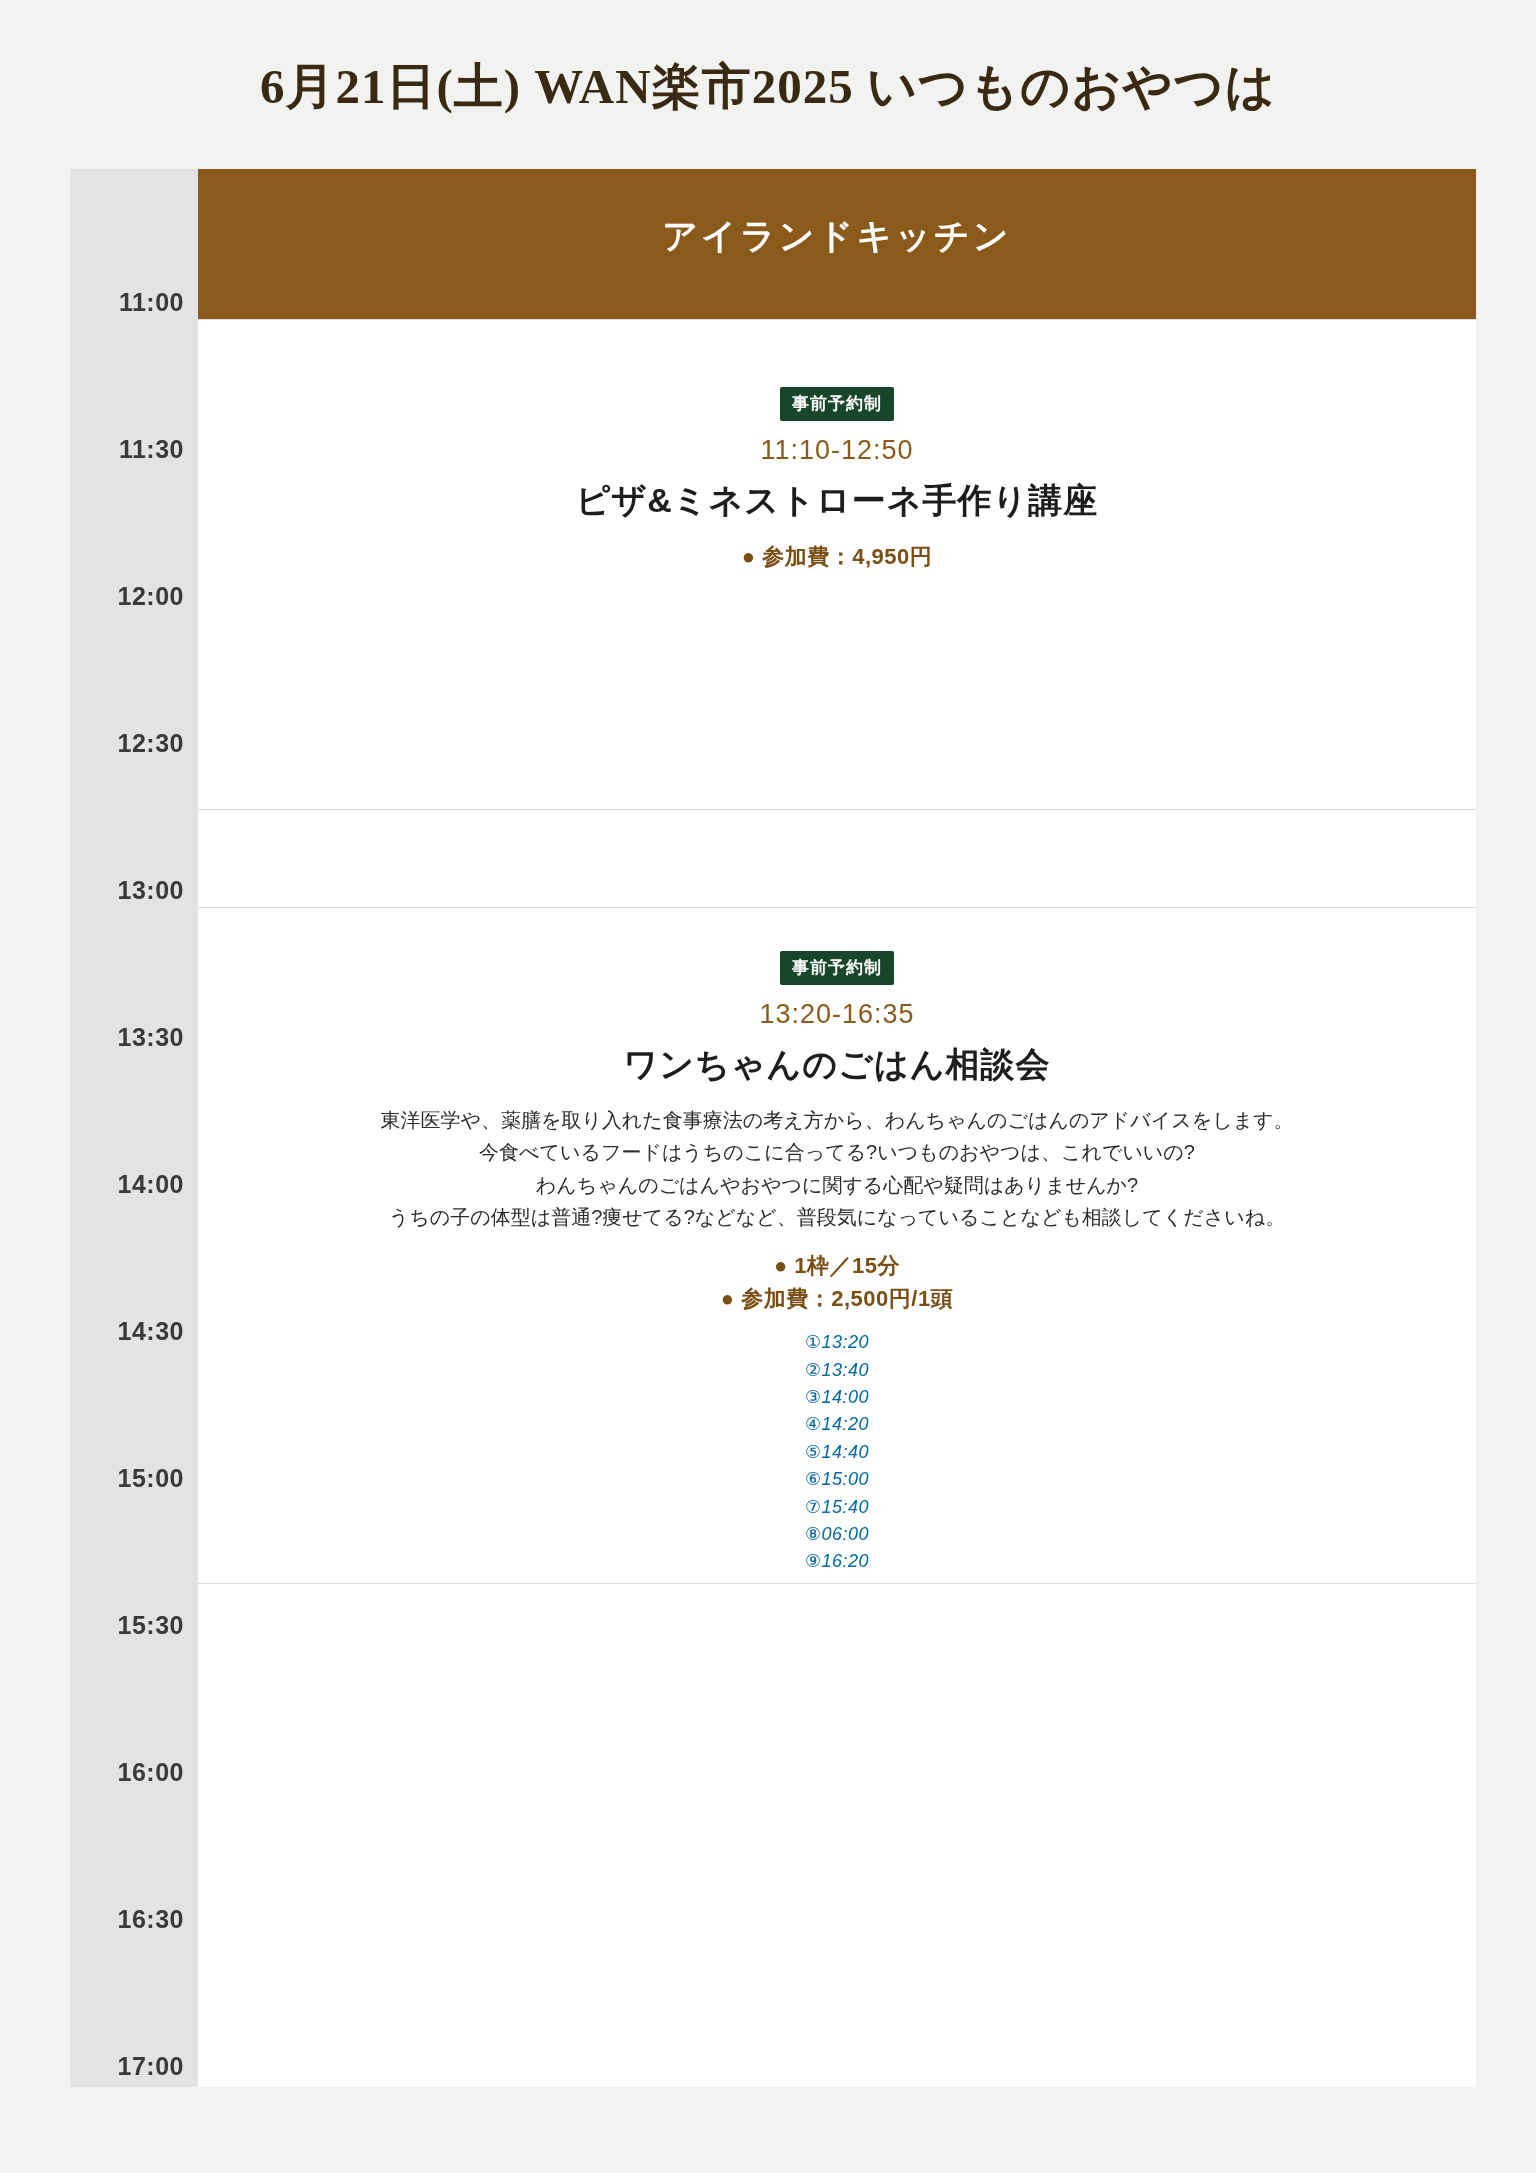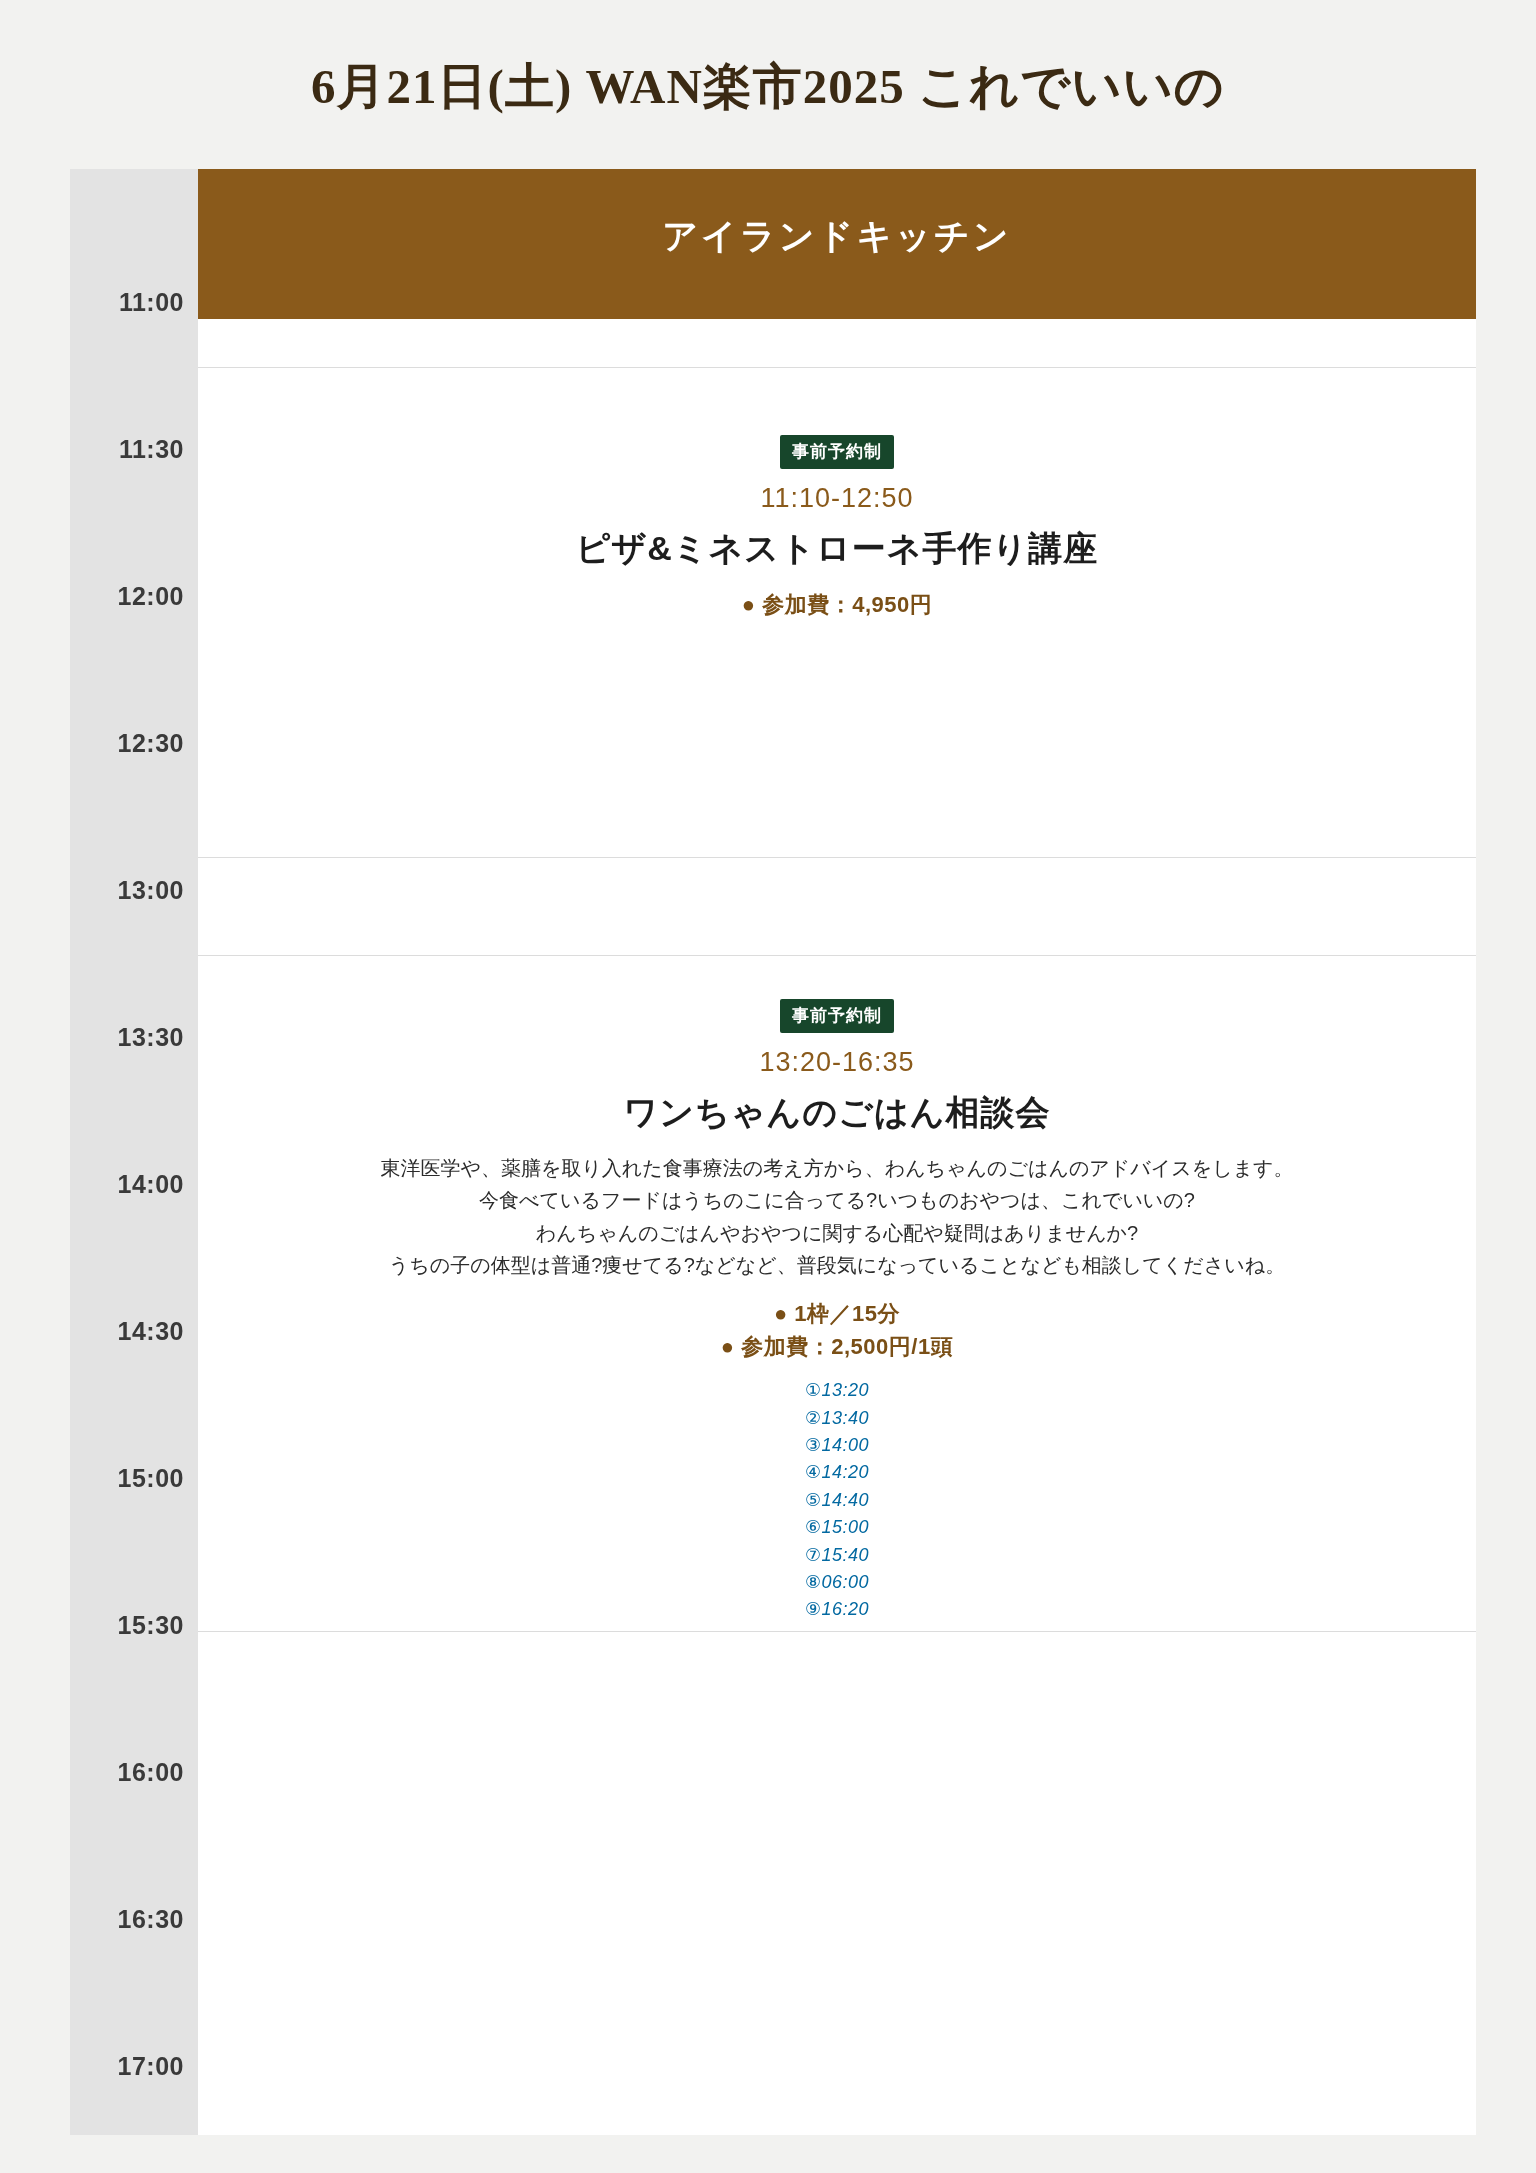--- a/index.html
+++ b/index.html
@@ -66,21 +66,20 @@
     font-size: 35px;
     font-weight: bold;
     letter-spacing: 3px;
     height: 150px;
     line-height: 133px;
     box-sizing: border-box;
   }
   .column-body {
     position: relative;
     height: 1768px;
-    margin-top: 48px;
   }
 
   .slot-divider {
     position: absolute;
     left: 0;
     right: 0;
     border-top: 1px solid #dcdcdc;
   }
 
   .event {
@@ -141,21 +140,21 @@
     font-size: 18px;
     line-height: 1.52;
     color: #0369a1;
     letter-spacing: 0.5px;
     font-style: italic;
   }
 </style>
 </head>
 <body>
 
-<h1 class="page-title">6月21日(土) WAN楽市2025 これでいいの</h1>
+<h1 class="page-title">6月21日(土) WAN楽市2025 いつものおやつは</h1>
 
 <div class="timetable">
 
   <div class="time-axis">
     <div class="time-label" style="top:133px">11:00</div>
     <div class="time-label" style="top:280px">11:30</div>
     <div class="time-label" style="top:427px">12:00</div>
     <div class="time-label" style="top:574px">12:30</div>
     <div class="time-label" style="top:721px">13:00</div>
     <div class="time-label" style="top:868px">13:30</div>

